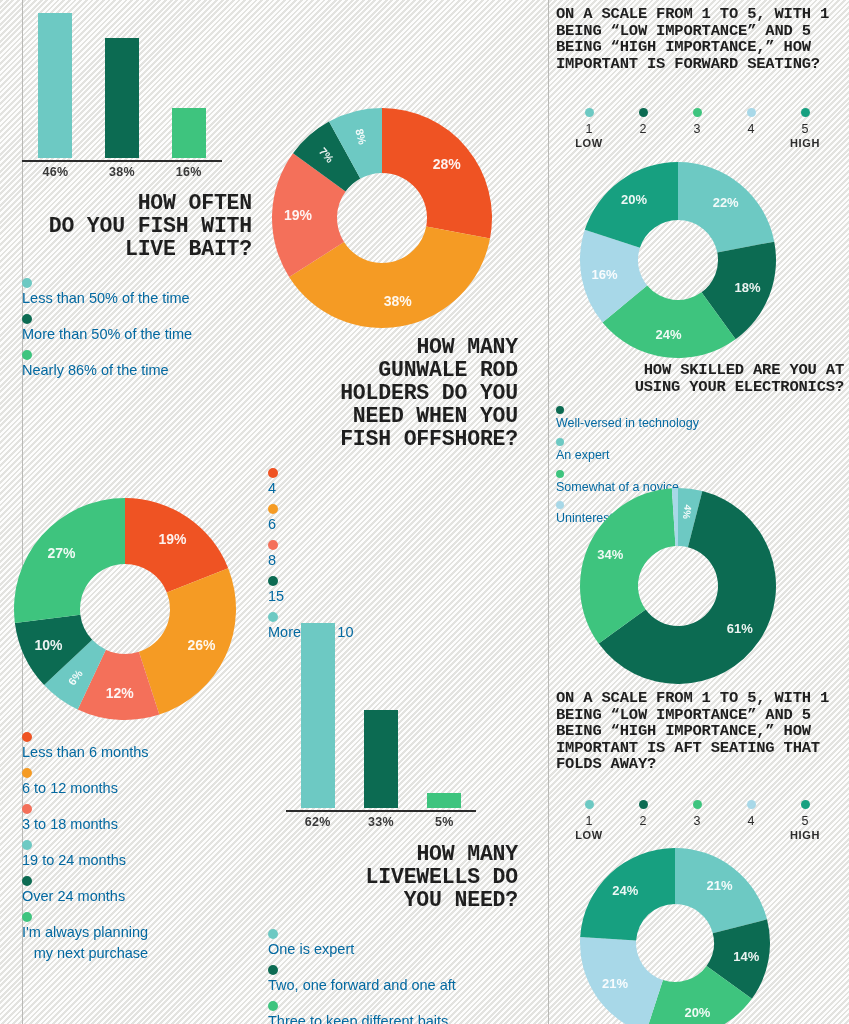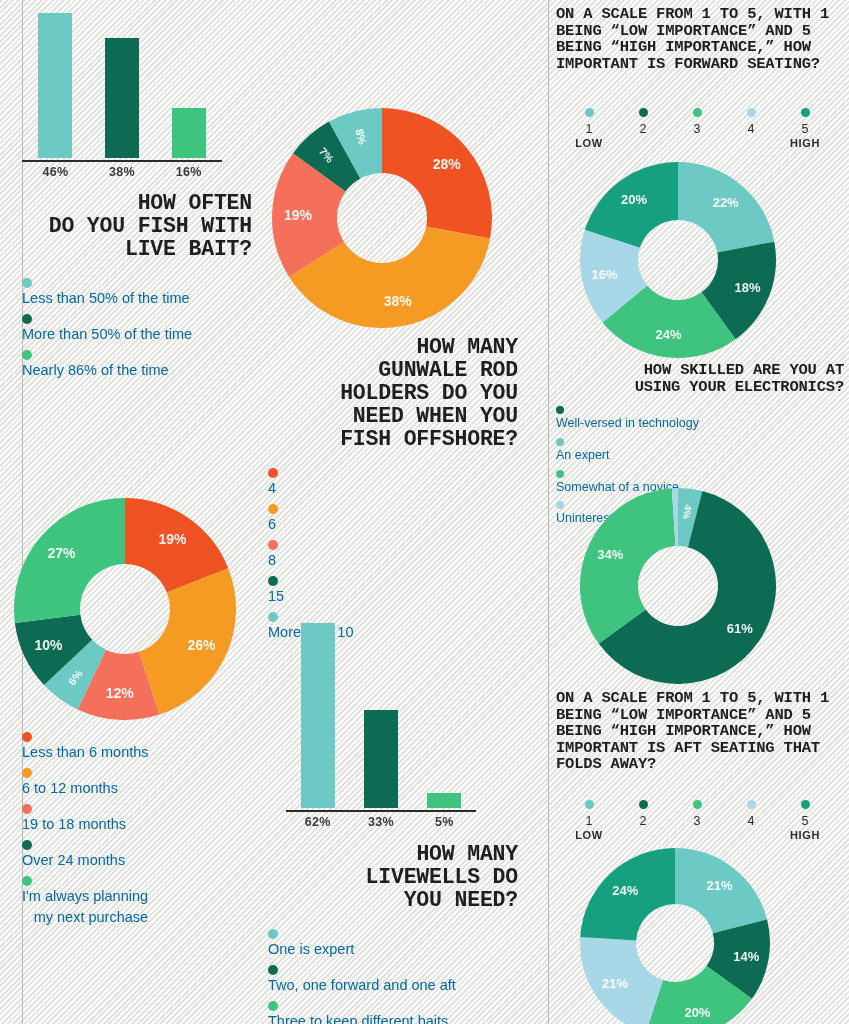--- a/index.html
+++ b/index.html
@@ -161,21 +161,25 @@
         <div class="legend-item">
           <span class="dot" style="background: rgb(239, 83, 35);"></span>
           <span class="legend-wrap">Less than 6 months</span>
         </div>
         <div class="legend-item">
           <span class="dot" style="background: rgb(245, 155, 36);"></span>
           <span class="legend-wrap">6 to 12 months</span>
         </div>
         <div class="legend-item">
           <span class="dot" style="background: rgb(244, 112, 90);"></span>
-          <span class="legend-wrap">19 to 18 months</span>
+          <span class="legend-wrap">3 to 18 months</span>
+        </div>
+        <div class="legend-item">
+          <span class="dot" style="background: rgb(109, 201, 195);"></span>
+          <span class="legend-wrap">19 to 24 months</span>
         </div>
         <div class="legend-item">
           <span class="dot" style="background: rgb(12, 107, 82);"></span>
           <span class="legend-wrap">Over 24 months</span>
         </div>
         <div class="legend-item">
           <span class="dot" style="background: rgb(62, 196, 126);"></span>
           <span class="legend-wrap">I'm always planning
 my next purchase</span>
         </div>

